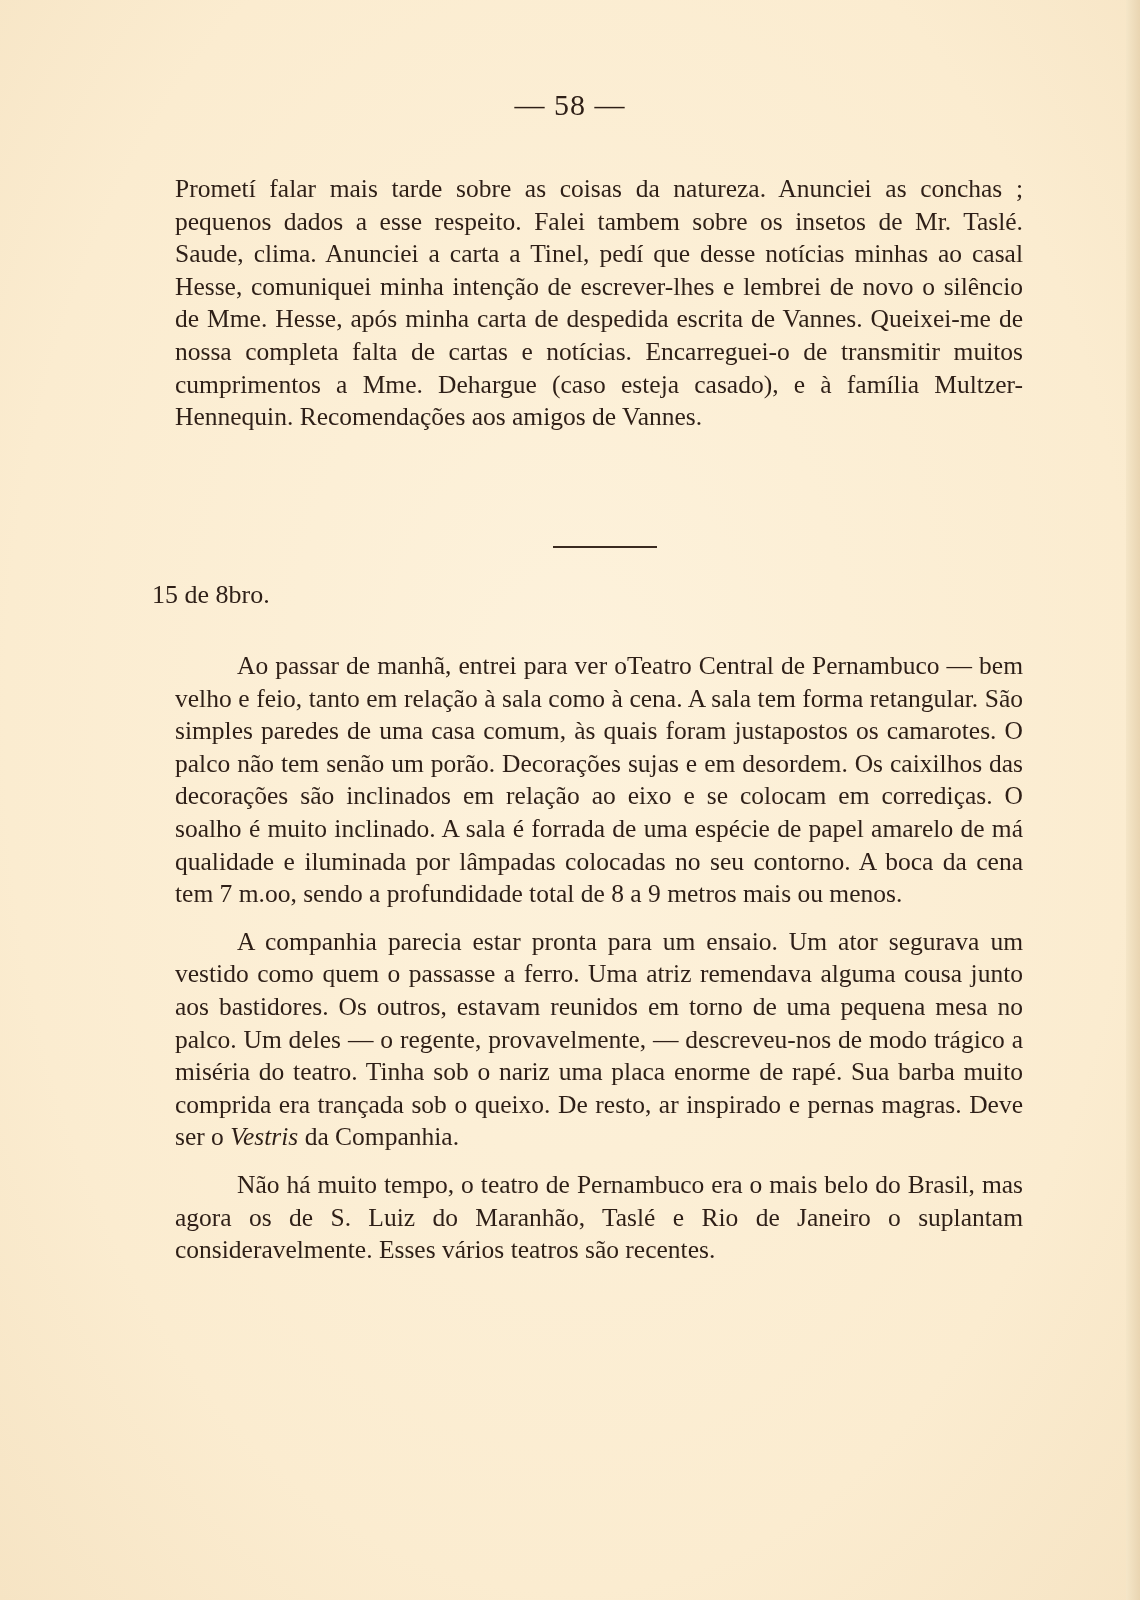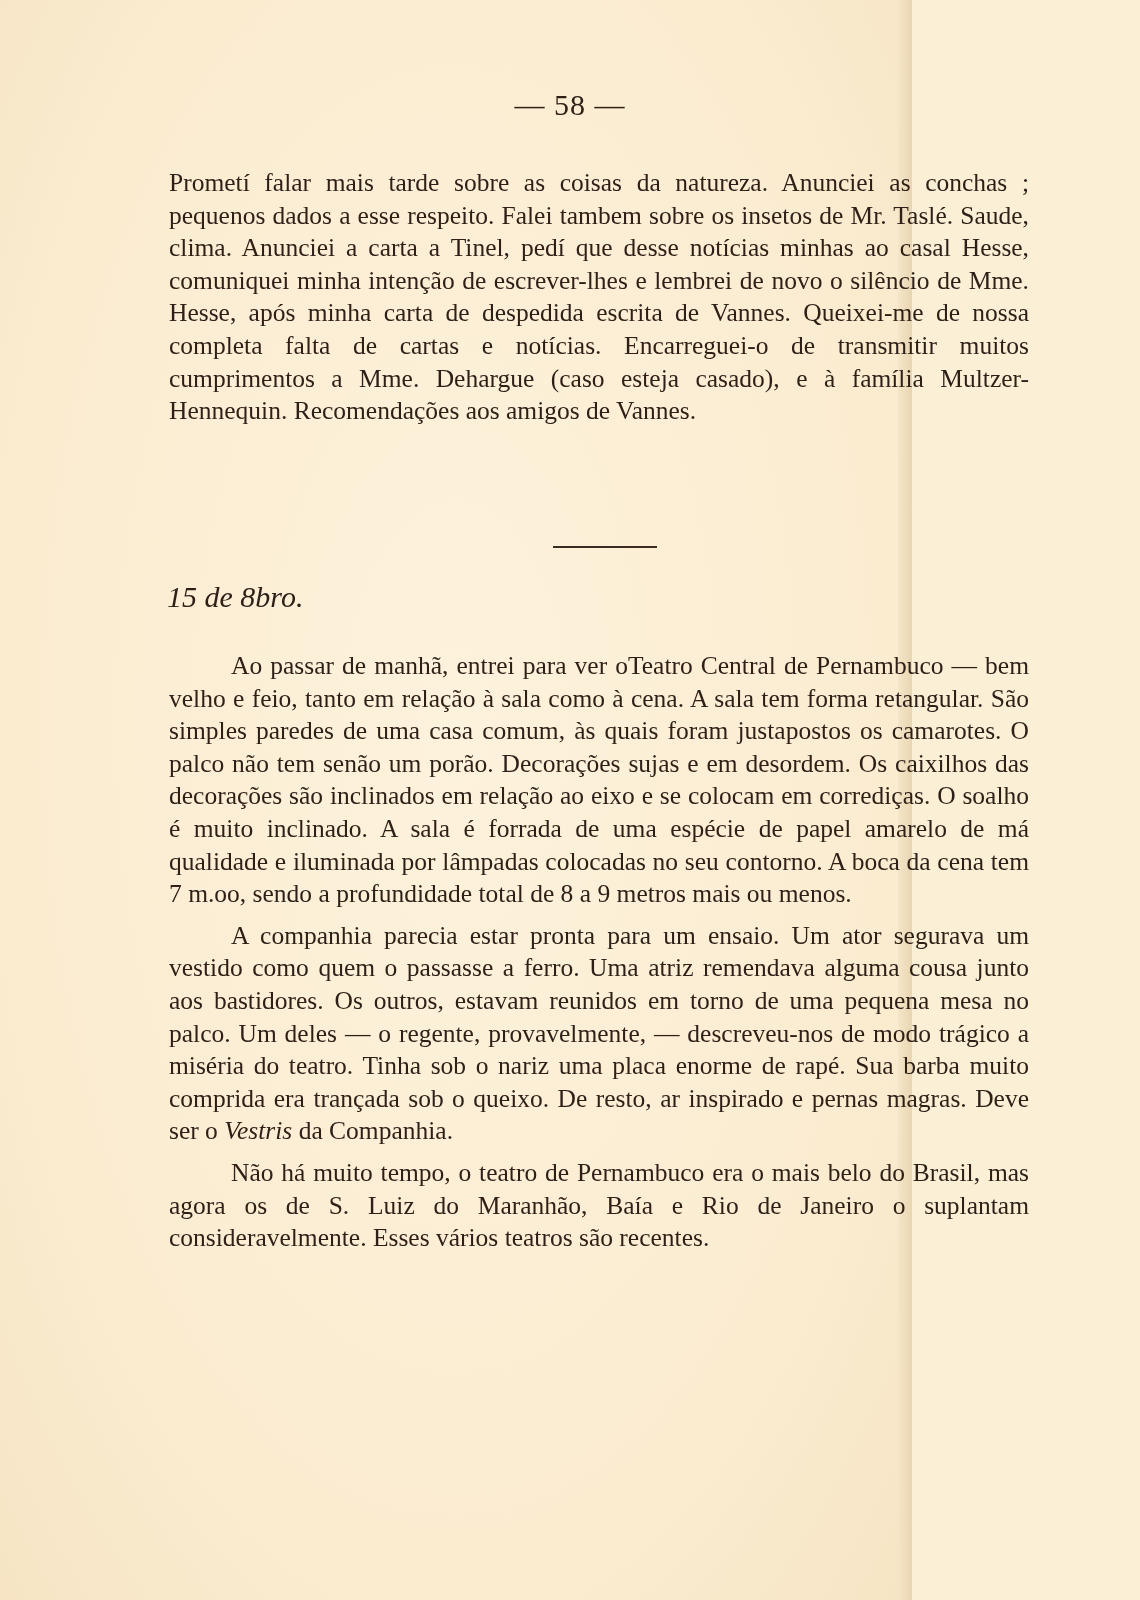--- a/index.html
+++ b/index.html
@@ -11,21 +11,21 @@
       height: 1600px;
       background: #fbefd6;
       position: relative;
       overflow: hidden;
       font-family: "Liberation Serif", "DejaVu Serif", serif;
       color: #2e1f17;
     }
     .page {
       position: absolute;
       left: 0; top: 0;
-      width: 912px; height: 1600px;
+      width: 1140px; height: 1600px;
       background:
         radial-gradient(ellipse at 50% 45%, #fdf2dc 0%, #fbecd0 70%, #f6e4c4 100%);
     }
     .right-edge {
       position: absolute;
       right: 0; top: 0;
       width: 14px; height: 1600px;
       background: linear-gradient(to right, #f5e6c8, #e9d5b2);
     }
     .page-number {
@@ -39,37 +39,36 @@
     .text-block {
       position: absolute;
       left: 160px;
       width: 878px;
       font-size: 25.5px;
       line-height: 32.6px;
       text-align: justify;
       text-align-last: auto;
     }
     .text-block p {
-      margin: 9px;
+      margin: 15px;
     }
     .block-1 { top: 158px; }
     .separator {
       position: absolute;
       top: 546px;
       left: 553px;
       width: 104px;
       height: 0;
       border-top: 2px solid #3a2a20;
     }
     .date-heading {
       position: absolute;
       top: 580px;
-      left: 167px;
-      font-size: 30px;
-      font-style: italic;
+      left: 152px;
+      font-size: 26px;
     }
     .block-2 { top: 644px; }
     .indent { text-indent: 62px; }
     .para-gap { margin-top: 6px !important; }
     em.italic { }
   </style>
 </head>
 <body>
 
 <div class="page">
@@ -81,15 +80,15 @@
     <p>Prometí falar mais tarde sobre as coisas da natureza. Anunciei as conchas ; pequenos dados a esse respeito. Falei tambem sobre os insetos de Mr. Taslé. Saude, clima. Anunciei a carta a Tinel, pedí que desse notícias minhas ao casal Hesse, comuniquei minha intenção de escrever-lhes e lembrei de novo o silêncio de Mme. Hesse, após minha carta de despedida escrita de Vannes. Queixei-me de nossa completa falta de cartas e notícias. Encarreguei-o de transmitir muitos cumprimentos a Mme. Dehargue (caso esteja casado), e à família Multzer-Hennequin. Recomendações aos amigos de Vannes.</p>
   </div>
 
   <div class="separator"></div>
 
   <div class="date-heading">15 de 8bro.</div>
 
   <div class="text-block block-2">
     <p class="indent para-gap">Ao passar de manhã, entrei para ver oTeatro Central de Pernambuco — bem velho e feio, tanto em relação à sala como à cena. A sala tem forma retangular. São simples paredes de uma casa comum, às quais foram justapostos os camarotes. O palco não tem senão um porão. Decorações sujas e em desordem. Os caixilhos das decorações são inclinados em relação ao eixo e se colocam em corrediças. O soalho é muito inclinado. A sala é forrada de uma espécie de papel amarelo de má qualidade e iluminada por lâmpadas colocadas no seu contorno. A boca da cena tem 7 m.oo, sendo a profundidade total de 8 a 9 metros mais ou menos.</p>
     <p class="indent para-gap"><span>A companhia parecia estar pronta para um ensaio. Um ator segurava um vestido como quem o passasse a ferro. Uma atriz remendava alguma cousa junto aos bastidores. Os outros, estavam reunidos em torno de uma pequena mesa no palco. Um deles — o regente, provavelmente, — descreveu-nos de modo trágico a miséria do teatro. Tinha sob o nariz uma placa enorme de rapé. Sua barba muito comprida era trançada sob o queixo. De resto, ar inspirado e pernas magras. Deve ser o </span><em class="italic">Vestris</em><span> da Companhia.</span></p>
-    <p class="indent para-gap">Não há muito tempo, o teatro de Pernambuco era o mais belo do Brasil, mas agora os de S. Luiz do Maranhão, Baía e Rio de Janeiro o suplantam consideravelmente. Esses vários teatros são recentes.</p>
+    <p class="indent para-gap">Não há muito tempo, o teatro de Pernambuco era o mais belo do Brasil, mas agora os de S. Luiz do Maranhão, Taslé e Rio de Janeiro o suplantam consideravelmente. Esses vários teatros são recentes.</p>
   </div>
 </div>
 
 </body></html>

